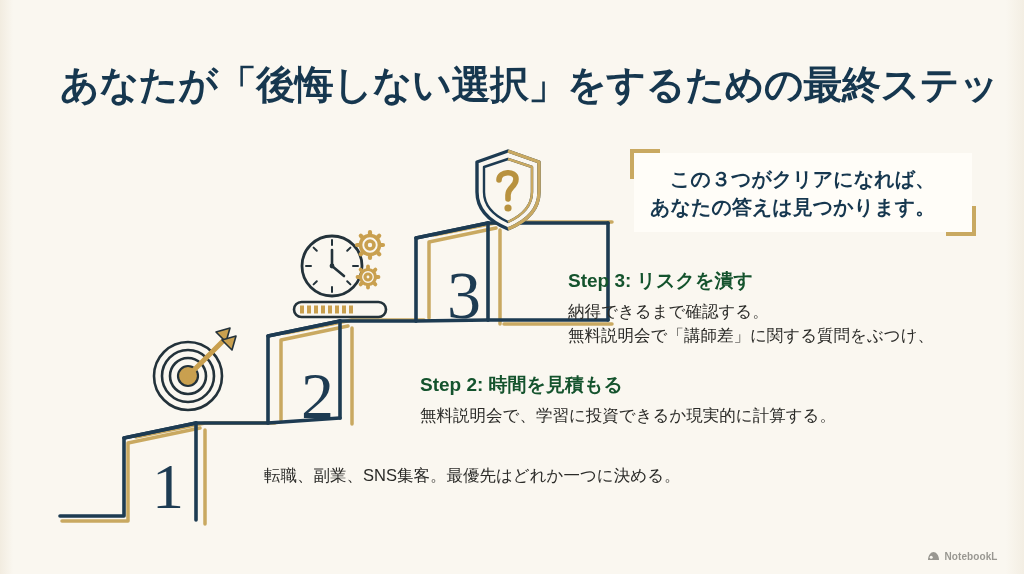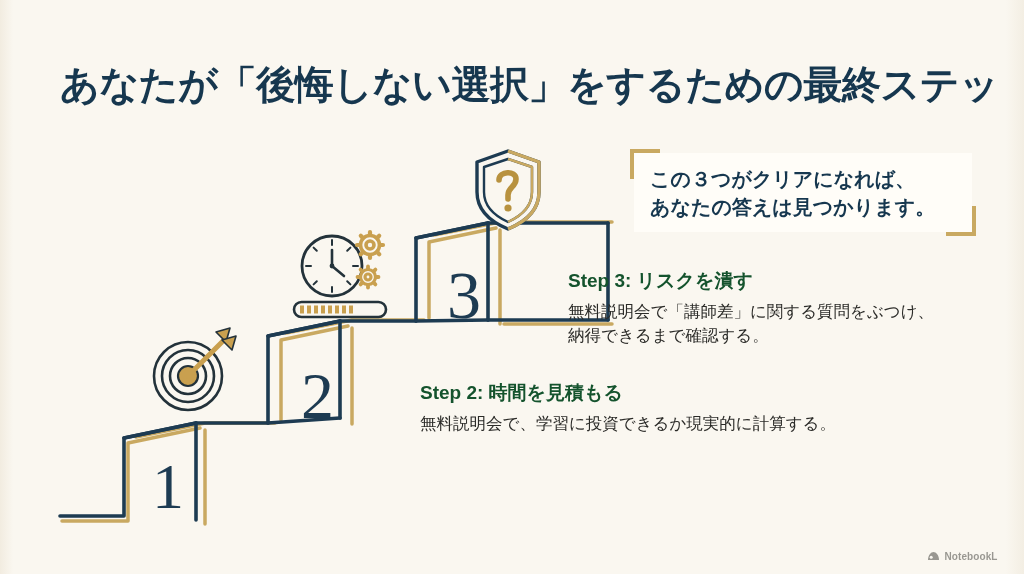--- a/index.html
+++ b/index.html
@@ -76,32 +76,33 @@
     white-space: nowrap;
   }
   .step-body {
     font-size: 16.5px;
     font-weight: 400;
     color: #2b2b28;
     line-height: 1.48;
     white-space: nowrap;
   }
   #txt3 { left: 568px; top: 268px; }
-  #txt2 { left: 420px; top: 380px; }
+  #txt2 { left: 420px; top: 372px; }
   #txt1 { left: 264px; top: 463px; }
 
   
   .callout {
     position: absolute;
     left: 634px;
     top: 153px;
     width: 338px;
     height: 79px;
     background: #fffdf8;
     box-sizing: border-box;
+    text-align: right;
   }
   .callout .bracket {
     position: absolute;
     width: 26px;
     height: 26px;
   }
   .callout .bracket.tl {
     left: -4px; top: -4px;
     border-left: 4px solid #c9a961;
     border-top: 4px solid #c9a961;
@@ -306,30 +307,31 @@
     <span class="bracket tl"></span>
     <span class="bracket br"></span>
     <div class="callout-lines">
       <div>この３つがクリアになれば、</div>
       <div>あなたの答えは見つかります。</div>
     </div>
   </div>
 
   <div class="step-text" id="txt3">
     <div class="step-head">Step 3: リスクを潰す</div>
+    <div class="step-body">納得できるまで確認する。</div>
     <div class="step-body">無料説明会で「講師差」に関する質問をぶつけ、</div>
-    <div class="step-body">納得できるまで確認する。</div>
   </div>
 
   <div class="step-text" id="txt2">
     <div class="step-head">Step 2: 時間を見積もる</div>
     <div class="step-body">無料説明会で、学習に投資できるか現実的に計算する。</div>
   </div>
 
   <div class="step-text" id="txt1">
+    <div class="step-body">転職、副業、SNS集客。最優先はどれか一つに決める。</div>
   </div>
 
   <div class="watermark">
     <svg width="13" height="11" viewBox="0 0 13 11">
       <path d="M1 9 C1 4 4 1 6.5 1 C9 1 12 4 12 9 Z" fill="#4a4a45"></path>
       <circle cx="4.2" cy="6.2" r="1.5" fill="#faf7f0"></circle>
     </svg>
     <span class="wm-label">NotebookLM</span>
   </div>
 

